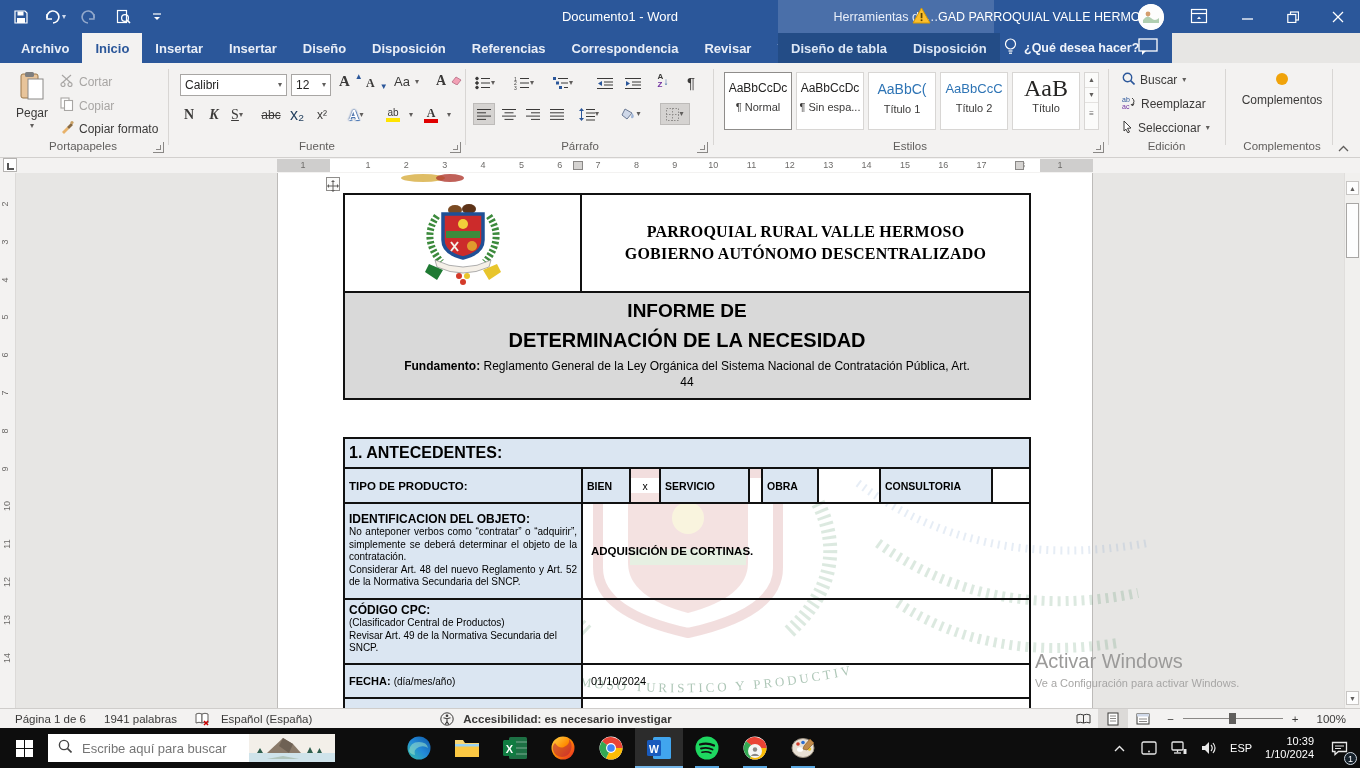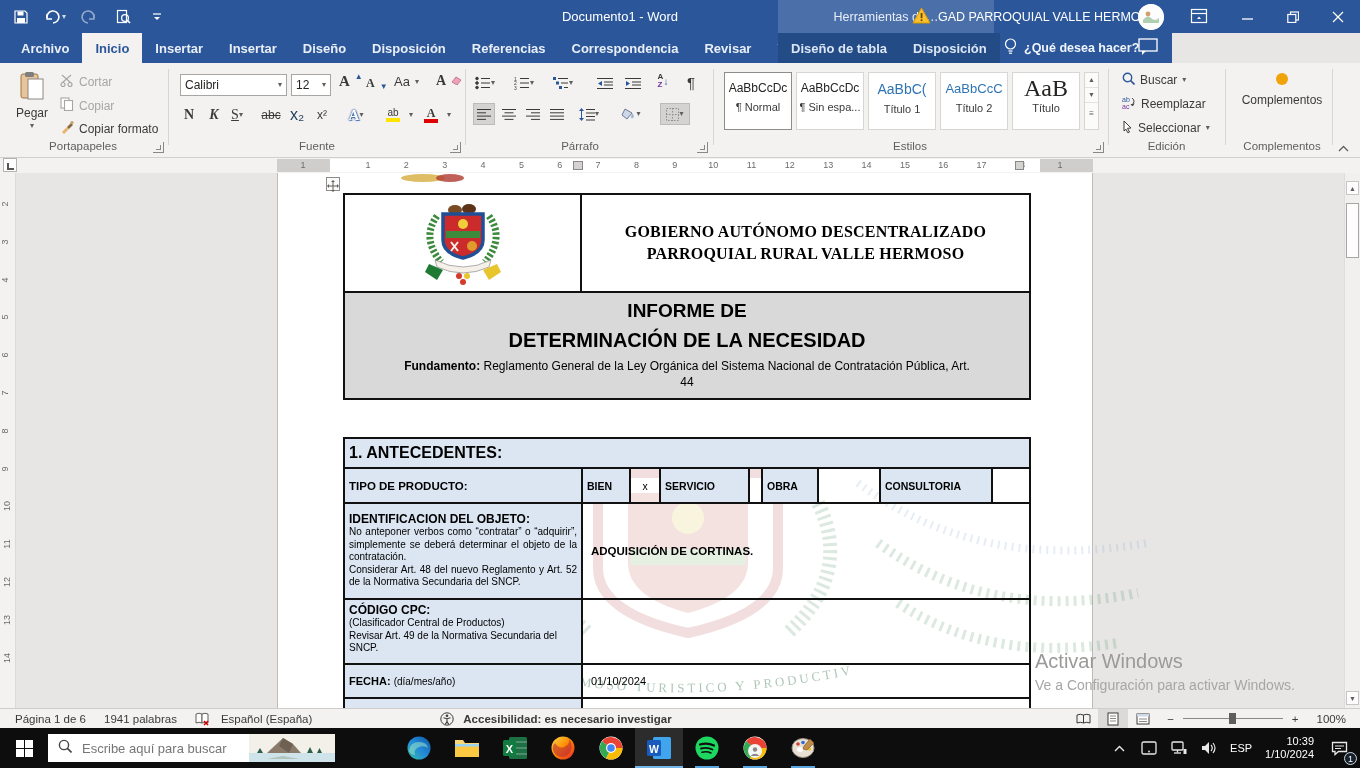--- a/index.html
+++ b/index.html
@@ -69,21 +69,21 @@
   .informe{position:absolute;left:65px;top:120px;width:688px;height:107px;background:#d9d9d9;border:2px solid #111;border-top:none;text-align:center;color:#000;}
   .mtable-row{display:flex;border-bottom:2px solid #111;}
   .mcell{border-right:2px solid #111;overflow:hidden;}
   .mcell:last-child{border-right:none;}
   .blue{background:#dbe6f2;}
   .cell-note{font-size:10px;line-height:12.5px;color:#000;text-align:justify;}
 
   .wm{position:absolute;pointer-events:none;}
   .activation{position:absolute;left:1035px;top:477px;color:#9b9a99;}
   .activation .l1{font-size:20px;}
-  .activation .l2{font-size:14px;margin-top:4px;color:#a7a6a5;}
+  .activation .l2{font-size:11px;margin-top:4px;color:#a7a6a5;}
 
   .scrollbar{position:absolute;left:1344px;top:0;width:16px;height:535px;background:#f1f0ee;border-left:1px solid #e0dedc;}
   .sbtn{position:absolute;left:1px;width:13px;height:14px;background:#fdfdfd;border:1px solid #c8c6c4;display:flex;align-items:center;justify-content:center;font-size:7px;color:#605e5c;}
   .sthumb{position:absolute;left:1px;top:30px;width:13px;height:55px;background:#fdfdfd;border:1px solid #a8a6a4;}
 
   
   .statusbar{position:absolute;left:0;top:708px;width:1360px;height:20px;background:#f3f2f1;border-top:1px solid #cfcdcb;
        display:flex;align-items:center;font-size:11.5px;color:#3b3a39;}
   .sb-item{display:flex;align-items:center;gap:5px;padding:0 9px;white-space:nowrap;}
   .viewbtn{width:30px;height:19px;display:flex;align-items:center;justify-content:center;}
@@ -613,22 +613,22 @@
             <path d="M20 62 q28 14 56 0 l-2 7 q-26 12 -52 0 z" fill="#f5f0e8" stroke="#999" stroke-width=".8"></path>
             <path d="M14 66 l14 6 l-6 10 l-12 -8 z" fill="#1f7a33"></path>
             <path d="M82 66 l-14 6 l6 10 l12 -8 z" fill="#e8c52c"></path>
             <circle cx="44" cy="78" r="3" fill="#d43b2a"></circle>
               <circle cx="52" cy="78" r="3" fill="#e8c52c"></circle>
               <circle cx="48" cy="84" r="3" fill="#d43b2a"></circle>
           </svg>
         </div>
         <div style="flex:1;display:flex;align-items:center;justify-content:center">
           <div>
+            <div class="hdr-cell-title">PARROQUIAL RURAL VALLE HERMOSO</div>
             <div class="hdr-cell-title">GOBIERNO AUTÓNOMO DESCENTRALIZADO</div>
-            <div class="hdr-cell-title">PARROQUIAL RURAL VALLE HERMOSO</div>
           </div>
         </div>
       </div>
 
       <div class="informe">
         <div style="font-size:19px;font-weight:bold;margin-top:7px">INFORME DE</div>
         <div style="font-size:20px;font-weight:bold;margin-top:7px">DETERMINACIÓN DE LA NECESIDAD</div>
         <div style="font-size:12px;margin-top:7px;padding:0 5px">
           <b>Fundamento:</b>
           <span>Reglamento General de la Ley Orgánica del Sistema Nacional de Contratación Pública, Art.</span>

